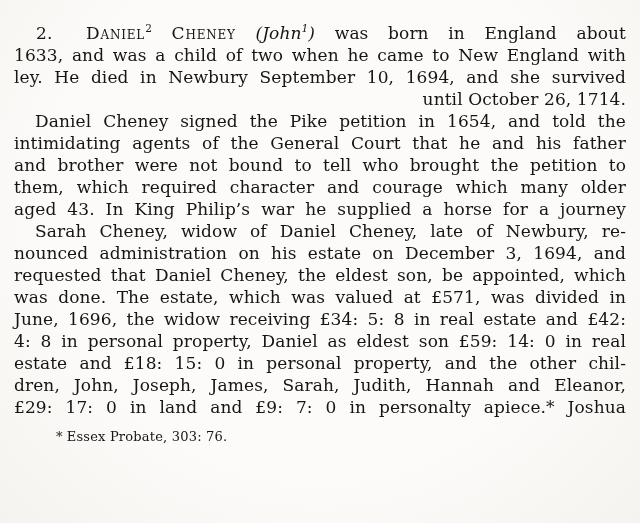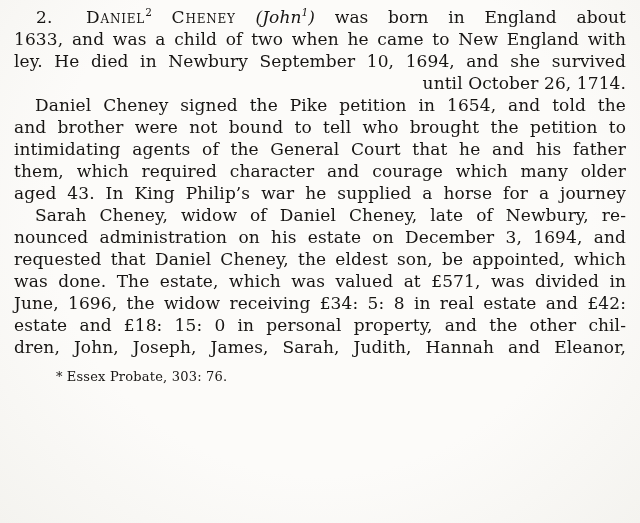--- a/index.html
+++ b/index.html
@@ -12,21 +12,21 @@
   body {
     background: #fbfaf7;
     background-image: radial-gradient(ellipse at 50% 40%, #fcfbf9 60%, #f4f3ef 100%);
     font-family: "DejaVu Serif", "Liberation Serif", serif;
     color: #171513;
   }
   .page {
     box-sizing: border-box;
     width: 640px;
     height: 523px;
-    padding: 6px 14px 0 14px;
+    padding: 22px 14px 0 14px;
   }
   .line {
     font-size: 17px;
     line-height: 22px;
     height: 22px;
     white-space: normal;
     text-align: right;
     letter-spacing: 0.1px;
   }
   .just {
@@ -69,30 +69,32 @@
     <span class="sc">Cheney</span>
     <span class="it"><span>(</span><span>John</span><sup>1</sup><span>)</span></span>
     <span>was born in England about</span>
   </div>
 
   <div class="line just">1633, and was a child of two when he came to New England with</div>
   <div class="line just">ley. He died in Newbury September 10, 1694, and she survived</div>
   <div class="line">until October 26, 1714.</div>
 
   <div class="line just indent">Daniel Cheney signed the Pike petition in 1654, and told the</div>
+  <div class="line just">intimidating agents of the General Court that he and his father</div>
   <div class="line just">and brother were not bound to tell who brought the petition to</div>
-  <div class="line just">intimidating agents of the General Court that he and his father</div>
   <div class="line just">them, which required character and courage which many older</div>
   <div class="line just">aged 43. In King Philip’s war he supplied a horse for a journey</div>
 
   <div class="line just indent">Sarah Cheney, widow of Daniel Cheney, late of Newbury, re-</div>
   <div class="line just">nounced administration on his estate on December 3, 1694, and</div>
   <div class="line just">requested that Daniel Cheney, the eldest son, be appointed, which</div>
   <div class="line just">was done. The estate, which was valued at £571, was divided in</div>
   <div class="line just">June, 1696, the widow receiving £34: 5: 8 in real estate and £42:</div>
+  <div class="line just">4: 8 in personal property, Daniel as eldest son £59: 14: 0 in real</div>
   <div class="line just">estate and £18: 15: 0 in personal property, and the other chil-</div>
   <div class="line just">dren, John, Joseph, James, Sarah, Judith, Hannah and Eleanor,</div>
+  <div class="line just">£29: 17: 0 in land and £9: 7: 0 in personalty apiece.* Joshua</div>
 
   <div class="footnote">
     <span class="marker">*</span><span>Essex Probate, 303: 76.</span>
   </div>
 
 </div>
 
 </body></html>

